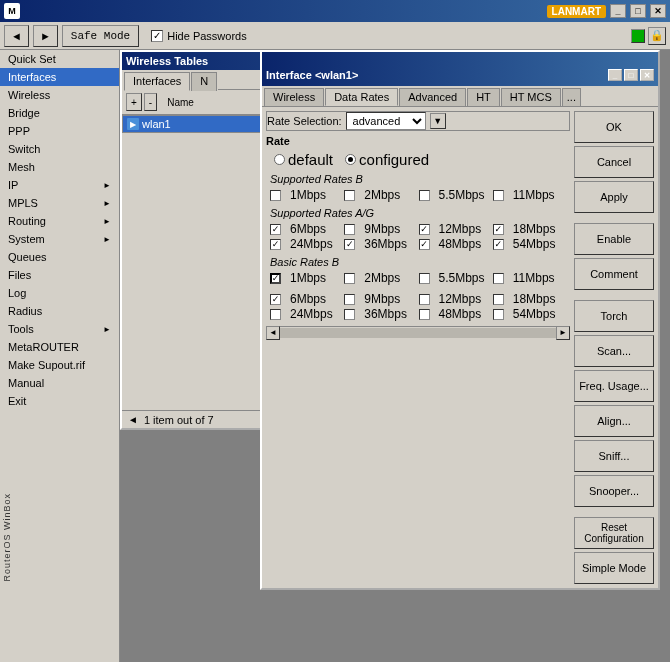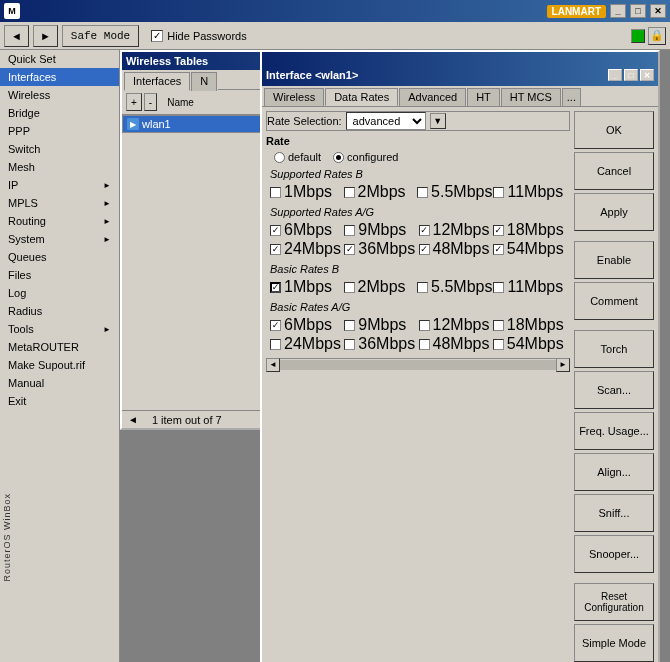--- a/index.html
+++ b/index.html
@@ -282,21 +282,21 @@
       gap: 4px;
     }
     .dialog-left { flex: 1; }
     .dialog-right {
       width: 80px;
       display: flex;
       flex-direction: column;
       gap: 3px;
     }
     .action-btn {
-      height: 38px;
+      height: 32px;
       background: #d4d0c8;
       border: 1px outset #888;
       font-size: 11px;
       cursor: pointer;
       text-align: center;
       display: flex; align-items: center; justify-content: center;
       width: 100%;
     }
 
     
@@ -323,21 +323,21 @@
       cursor: pointer;
     }
     .section-label {
       font-size: 11px;
       font-weight: bold;
       margin-bottom: 2px;
     }
     .radio-group {
       display: flex; gap: 12px; padding: 2px 8px;
     }
-    .radio-item { display: flex; align-items: center; gap: 3px; font-size: 11px; }
+    .radio-item { display: flex; align-items: center; gap: 3px; font-size: 15px; }
     .radio-btn {
       width: 11px; height: 11px;
       border-radius: 50%;
       border: 1px solid #666;
       background: white;
       display: flex; align-items: center; justify-content: center;
     }
     .radio-btn.checked::after {
       content: '';
       width: 5px; height: 5px;
@@ -346,21 +346,21 @@
       display: block;
     }
 
     .rates-grid {
       display: grid;
       grid-template-columns: repeat(4, 1fr);
       gap: 1px;
       padding: 2px 4px;
     }
     .rate-check {
-      display: flex; align-items: center; gap: 3px; font-size: 16px;
+      display: flex; align-items: center; gap: 9px; font-size: 12px;
     }
     .checkbox {
       width: 11px; height: 11px;
       border: 1px inset #888;
       background: white;
       display: flex; align-items: center; justify-content: center;
       font-size: 9px;
       flex-shrink: 0;
     }
     .checkbox.checked { background: white; }
@@ -526,21 +526,21 @@
             <div class="wt-name-cell">
               <div class="wt-iface-icon">▶</div>
               <span>wlan1</span>
             </div>
           </td>
         </tr>
       </tbody>
         </table>
       <div class="wt-status-bar">
         <span class="scroll-arrow">◄</span>
-        <span style="margin-left:12px;">1 item out of 7</span>
+        <span style="margin-left:4px;">1 item out of 7</span>
       </div>
     </div>
 
     <div class="interface-dialog">
       <div class="dialog-title">
         <span>Interface &lt;wlan1&gt;</span>
         <div style="display:flex; gap:2px;">
           <div class="wt-btn">_</div>
           <div class="wt-btn">□</div>
           <div class="wt-btn">✕</div>
@@ -655,21 +655,20 @@
                 <span>5.5Mbps</span>
               </div>
               <div class="rate-check">
                 <div class="checkbox"></div>
                 <span>11Mbps</span>
               </div>
             </div>
           </div>
 
           <div class="rates-subsection">
-            <div class="rates-subsection-label">Basic Rates A/G</div>
             <div class="rates-grid">
               <div class="rate-check">
                 <div class="checkbox checked"></div>
                 <span>6Mbps</span>
               </div>
               <div class="rate-check">
                 <div class="checkbox"></div>
                 <span>9Mbps</span>
               </div>
               <div class="rate-check">

